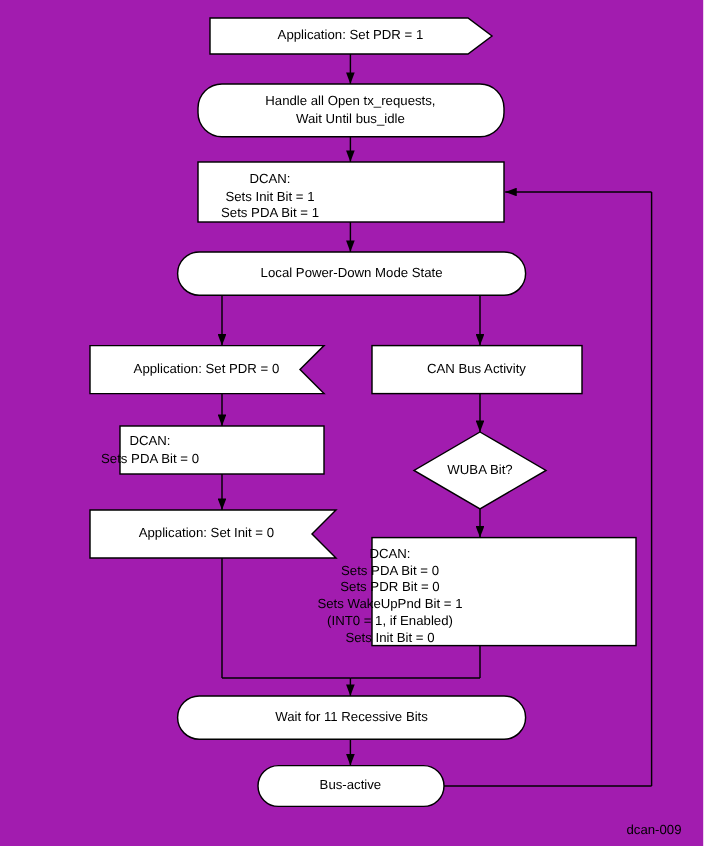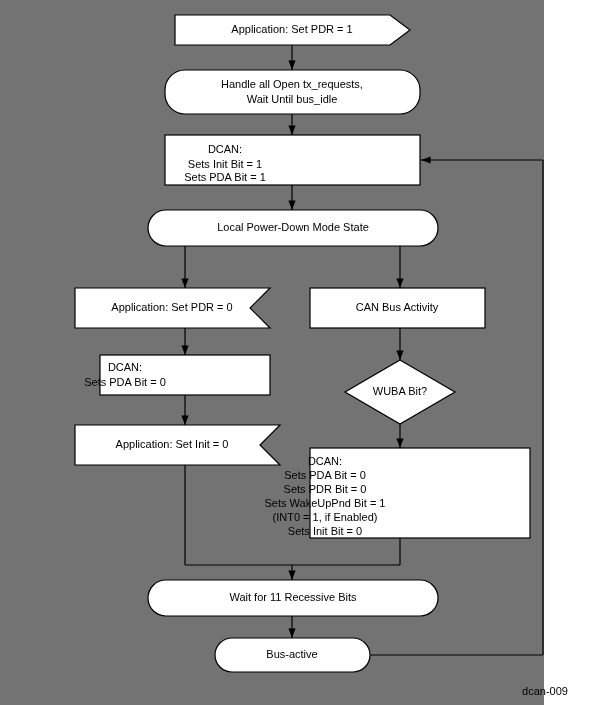--- a/index.html
+++ b/index.html
@@ -6,24 +6,24 @@
     body {
       background: #fff;
       font-family: Arial, sans-serif;
       font-size: 11px;
       width: 590px;
       height: 705px;
       overflow: hidden;
       position: relative;
     }
     .diagram-container {
-      width: 544px;
+      width: 586px;
       height: 705px;
       position: relative;
-      background: #737373;
+      background: #a21caf;
     }
     svg {
       position: absolute;
       top: 0; left: 0;
       width: 590px;
       height: 705px;
     }
     
     .box {
       fill: #fff;

